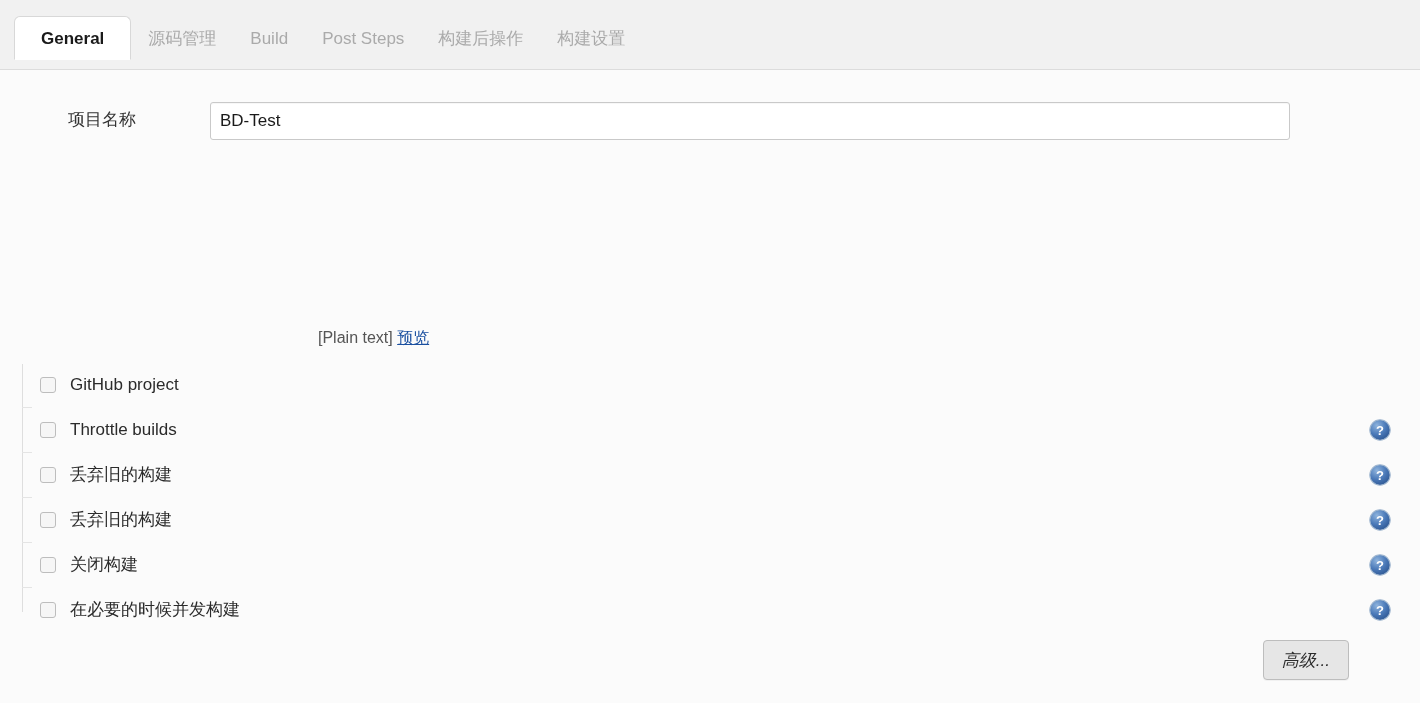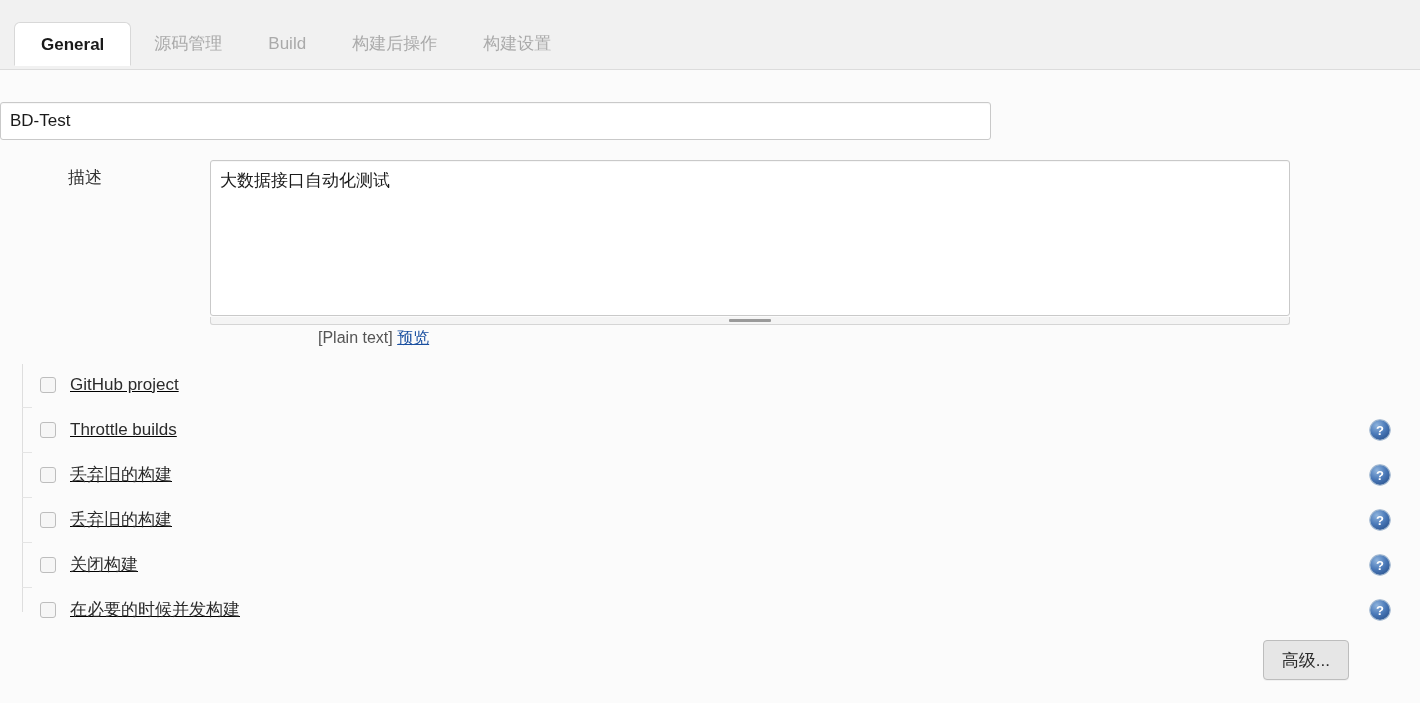--- a/index.html
+++ b/index.html
@@ -15,27 +15,27 @@
   #root { position: relative; width: 1420px; height: 703px; background: #fbfbfb; }
 
   
   .tabbar {
     position: absolute; left: 0; top: 0; width: 1420px; height: 70px;
     background: #f1f1f1;
     border-bottom: 1px solid #dcdcdc;
   }
   .tabbar .tabstrip {
     position: absolute; left: 0; bottom: 0; height: 54px; width: 1420px;
-    display: flex; align-items: center;
+    display: flex; align-items: flex-start;
     padding-left: 14px;
   }
   .tab {
     font-size: 17px;
     color: #aaaaaa;
-    padding: 0 22px;
+    padding: 0 16px;
     height: 44px;
     line-height: 44px;
     white-space: nowrap;
     cursor: pointer;
     background: transparent;
     border: 1px solid transparent;
     border-bottom: none;
     border-radius: 6px 6px 0 0;
     position: relative;
     top: 1px;
@@ -58,21 +58,21 @@
   .field-label {
     width: 210px;
     padding-left: 68px;
     font-size: 17px;
     color: #333333;
     line-height: 24px;
     padding-top: 6px;
   }
 
   .txtinput {
-    width: 991px;
+    width: 1080px;
     height: 38px;
     border: 1px solid #c9c9c9;
     border-radius: 3px;
     background: #ffffff;
     font-size: 17px;
     color: #1a1a1a;
     padding: 0 9px;
     font-family: "Liberation Sans", "DejaVu Sans", sans-serif;
     outline: none;
     box-shadow: inset 0 1px 1px rgba(0,0,0,0.035);
@@ -122,21 +122,21 @@
     line-height: 20px;
     white-space: nowrap;
   }
   .preview-link {
     color: #1b50a0;
     text-decoration: underline;
     cursor: pointer;
   }
 
   
-  .checkblock { position: absolute; left: 0; top: 292px; width: 1420px; text-decoration: underline; }
+  .checkblock { position: absolute; left: 0; top: 292px; width: 1420px; }
 
   
   .guideline {
     position: absolute;
     left: 22px; top: 2px;
     width: 1px; height: 248px;
     background: #dedede;
   }
   .guide-tick {
     position: absolute;
@@ -189,50 +189,46 @@
     height: 40px;
     padding: 0 18px;
     background: #e6e6e6;
     border: 1px solid #bdbdbd;
     border-radius: 4px;
     font-size: 17px;
     color: #2b2b2b;
     font-family: "Liberation Sans", "DejaVu Sans", sans-serif;
     cursor: pointer;
     box-shadow: 0 1px 0 rgba(0,0,0,0.04);
+    font-style: italic;
   }
 </style>
 </head>
 <body>
 
 <div id="root">
 
   <div class="tabbar">
     <div class="tabstrip" id="tabstrip">
         <div class="tab active">General</div>
         <div class="tab">源码管理</div>
         <div class="tab">Build</div>
+        <div class="tab">Post Steps</div>
         <div class="tab">构建后操作</div>
         <div class="tab">构建设置</div>
       </div>
   </div>
 
   <div class="form-area">
 
     <div class="row-field" style="left:0; top:32px;">
+      <div class="field-label">项目名称</div>
       <input class="txtinput" type="text" value="BD-Test" style="">
     </div>
 
-    <div class="row-field" style="left:0; top:90px;">
-      <div class="field-label">描述</div>
-      <div class="txtarea-wrap">
-        <textarea class="txtarea" style="">大数据接口自动化测试</textarea>
-        <div class="grip"></div>
-      </div>
-    </div>
 
     <div class="plaintext-line" style="position:absolute; left:274px; top:258px;margin-left:44px;">
       <span>[Plain text]</span>
       <span class="preview-link">预览</span>
     </div>
 
     <div class="checkblock" id="checkblock">
       <div class="guideline"></div>
     <div class="cbrow">
           <input type="checkbox" class="cbox" style="">

